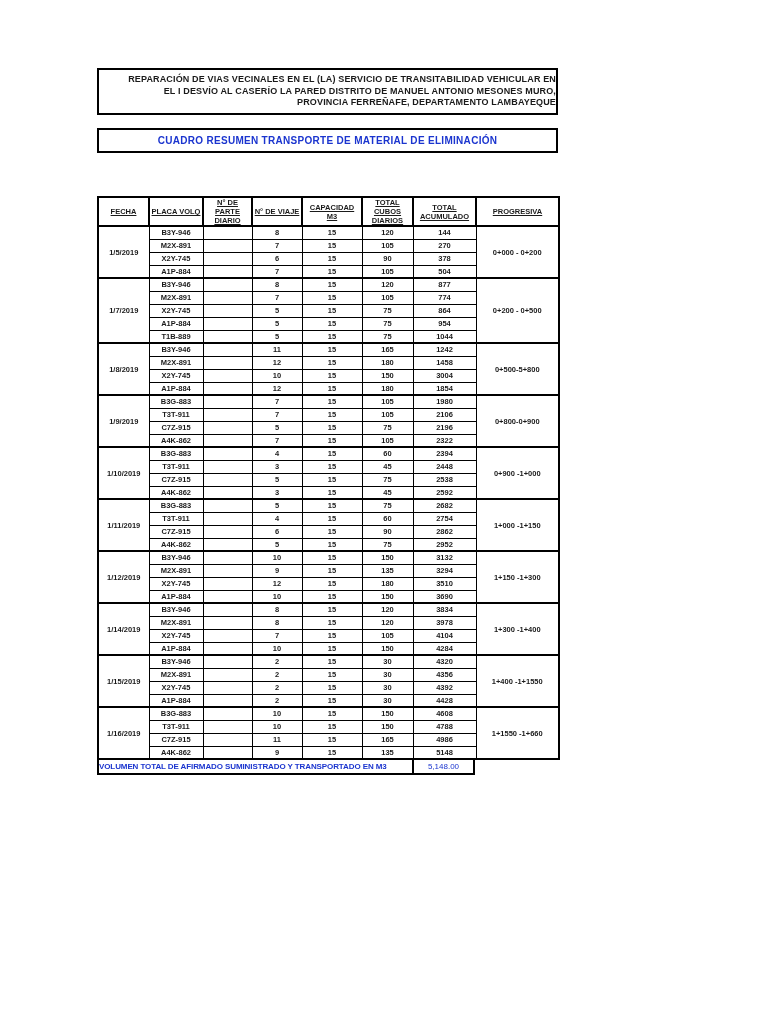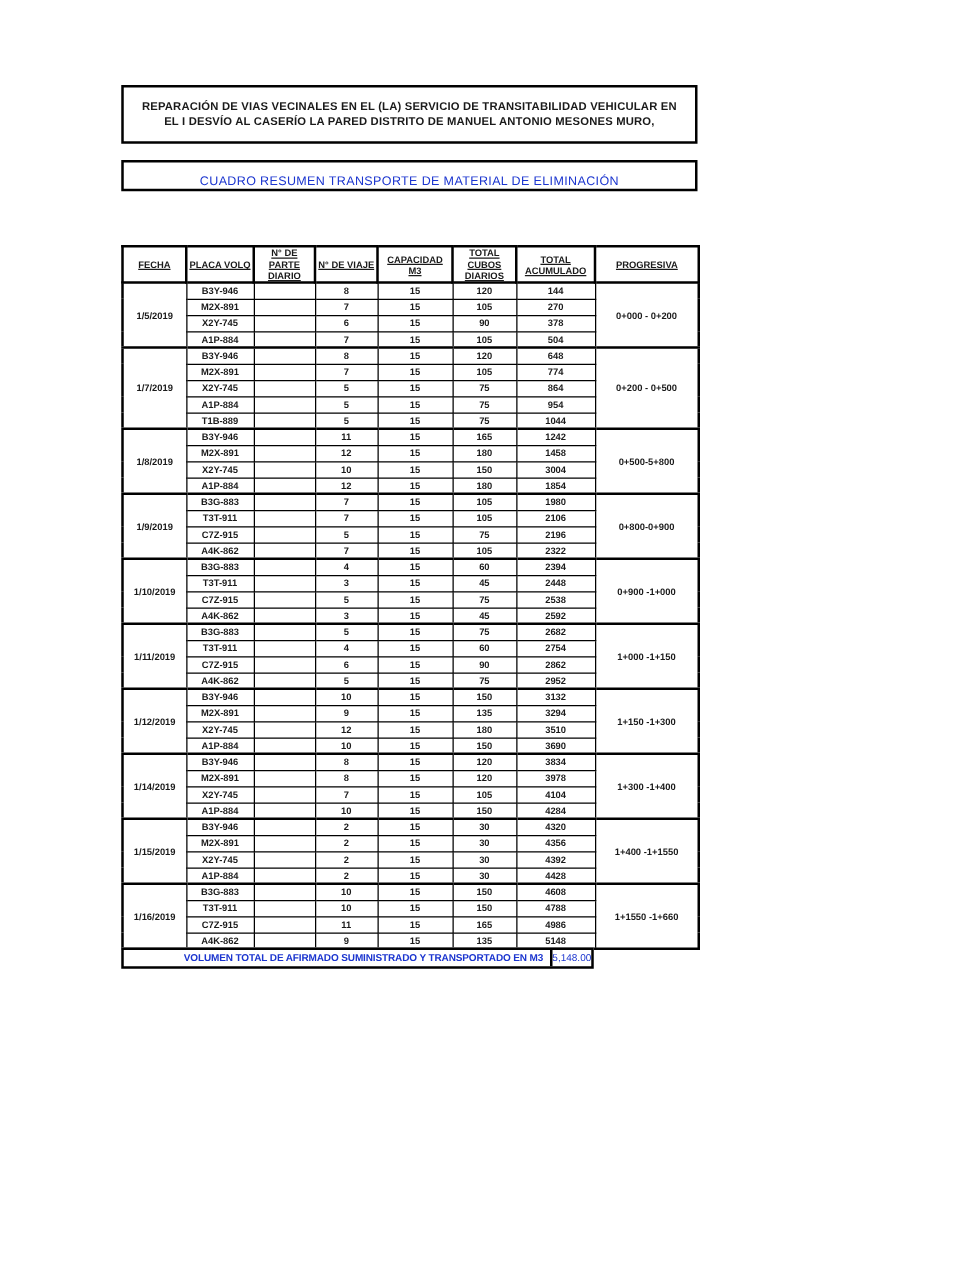--- a/index.html
+++ b/index.html
@@ -8,29 +8,29 @@
     width:768px; height:1024px;
     font-family:"Liberation Sans", sans-serif;
     position:relative; overflow:hidden;
   }
   .page { position:relative; width:768px; height:1024px; background:#ffffff; }
 
   .header-box {
     position:absolute; left:97px; top:68px; width:461px; height:47px;
     border:2px solid #000;
     display:flex; flex-direction:column; justify-content:center;
-    text-align:center; font-weight:bold; font-size:9px; line-height:11.5px;
+    text-align:right; font-weight:bold; font-size:9px; line-height:11.5px;
     color:#1a1a1a; letter-spacing:0.15px;
   }
 
   .title-box {
     position:absolute; left:97px; top:128px; width:461px; height:25px;
     border:2px solid #000;
-    display:flex; align-items:flex-end; justify-content:center;
-    font-weight:normal; font-size:10px; letter-spacing:0.3px;
+    display:flex; align-items:center; justify-content:center;
+    font-weight:bold; font-size:10px; letter-spacing:0.3px;
     color:#1b35cf;
   }
 
   .table-wrap { position:absolute; left:97px; top:196px; width:461px; }
 
   table.summary {
     border-collapse:collapse; table-layout:fixed; width:461px;
     border:2px solid #000;
   }
   table.summary th, table.summary td {
@@ -41,41 +41,42 @@
   }
   table.summary thead th {
     border-width:2px; height:21px; line-height:9px; font-size:7.5px;text-decoration:underline;
   }
   table.summary tbody td { height:13px; }
   table.summary tbody tr.group-start td { border-top-width:2px; }
   table.summary td.date, table.summary td.prog { font-size:7.5px;text-align:center; }
 
   .footer-row {
     display:flex; width:378px; height:17px;
-    border:2px solid #000; margin-top:-2px; background:#fff;padding-left:48px;
+    border:2px solid #000; margin-top:-2px; background:#fff;
   }
   .footer-label {
     width:315px; border-right:2px solid #000;
     display:flex; align-items:center;
     color:#1b35cf; font-weight:bold; font-size:8px;
     white-space:nowrap; overflow:hidden; letter-spacing:-0.1px;
   }
   .footer-value {
     flex:1; display:flex; align-items:center; justify-content:center;
     color:#1b35cf; font-weight:normal; font-size:8px;
   }
 </style>
 </head>
 <body>
 
 <div class="page">
 
   <div class="header-box">
     <div>REPARACIÓN DE VIAS VECINALES EN EL (LA) SERVICIO DE TRANSITABILIDAD VEHICULAR EN</div>
     <div>EL I DESVÍO  AL CASERÍO LA PARED  DISTRITO DE MANUEL ANTONIO MESONES MURO,</div>
+    <div>PROVINCIA FERREÑAFE, DEPARTAMENTO LAMBAYEQUE</div>
   </div>
 
   <div class="title-box">
     <span>CUADRO RESUMEN  TRANSPORTE DE MATERIAL DE ELIMINACIÓN</span>
   </div>
 
   <div class="table-wrap">
     <table class="summary">
       <colgroup>
         <col style="width:51px">
@@ -134,21 +135,21 @@
             <td>105</td>
             <td>504</td>
           </tr>
           <tr class="group-start">
             <td rowspan="5" class="date">1/7/2019</td>
             <td>B3Y-946</td>
             <td></td>
             <td>8</td>
             <td>15</td>
             <td>120</td>
-            <td>648</td>
+            <td>877</td>
             <td rowspan="5" class="prog">0+200 - 0+500</td>
           </tr>
           <tr>
             <td>M2X-891</td>
             <td></td>
             <td>7</td>
             <td>15</td>
             <td>105</td>
             <td>774</td>
           </tr>

